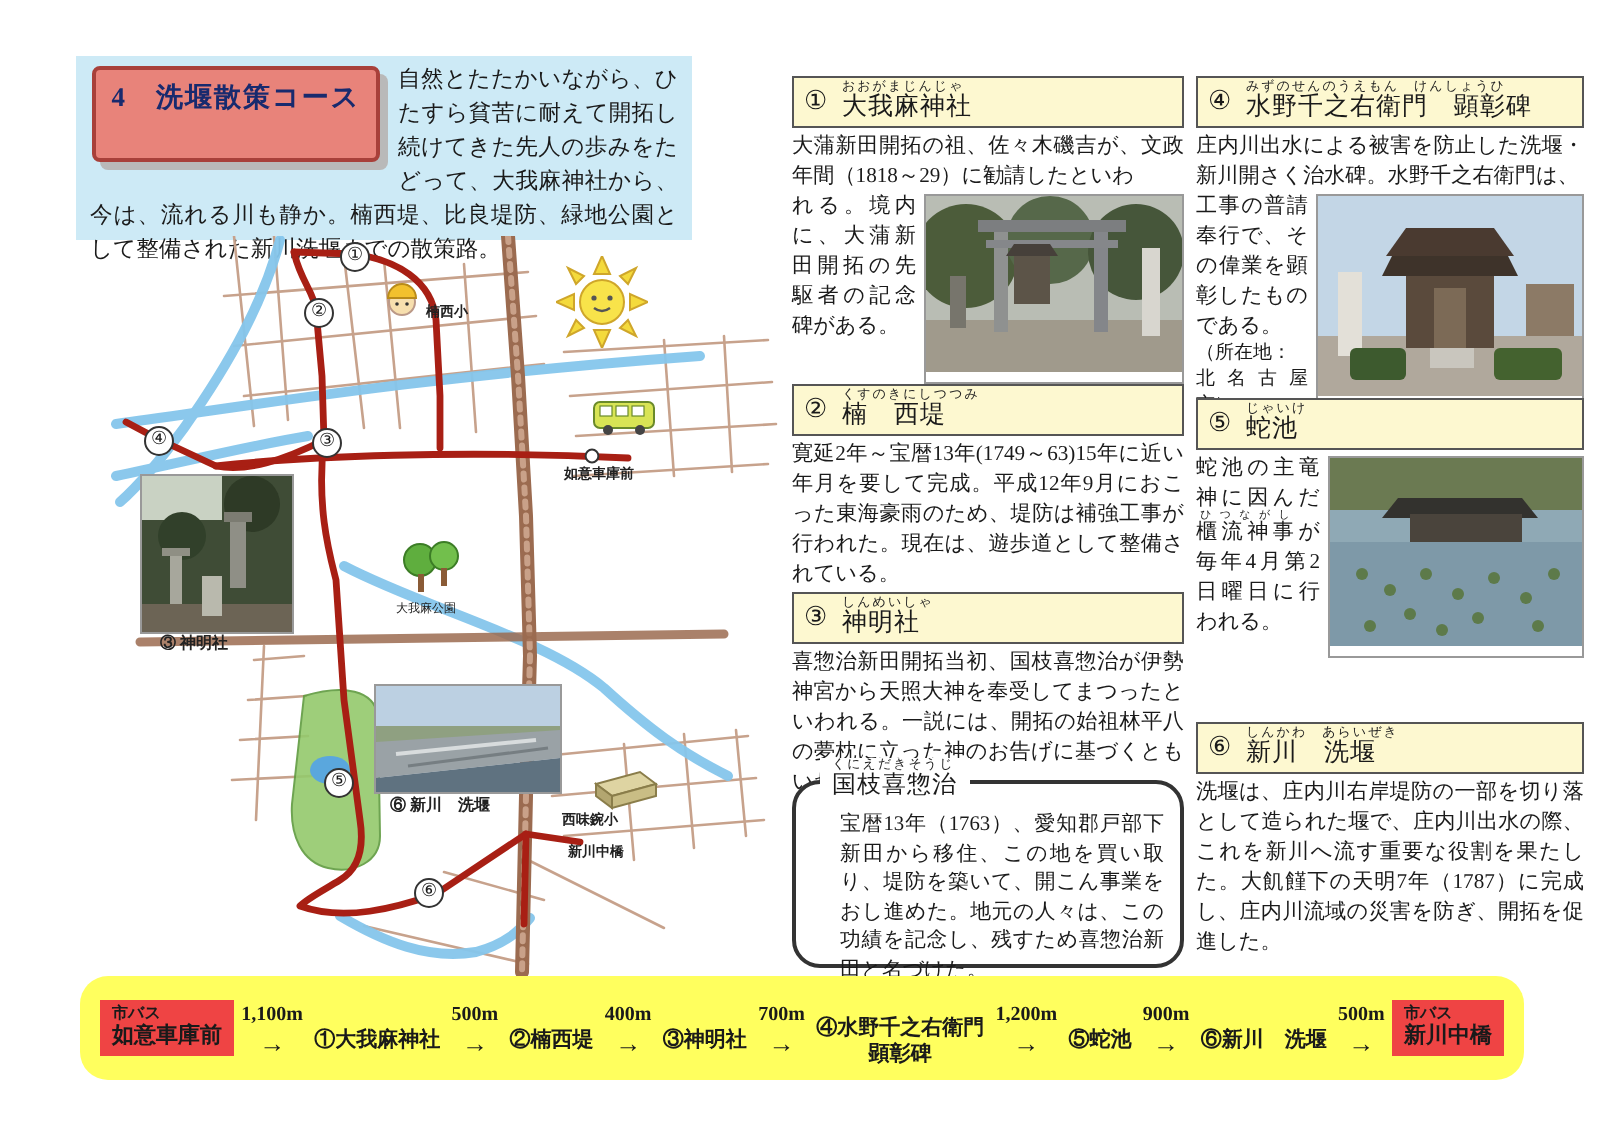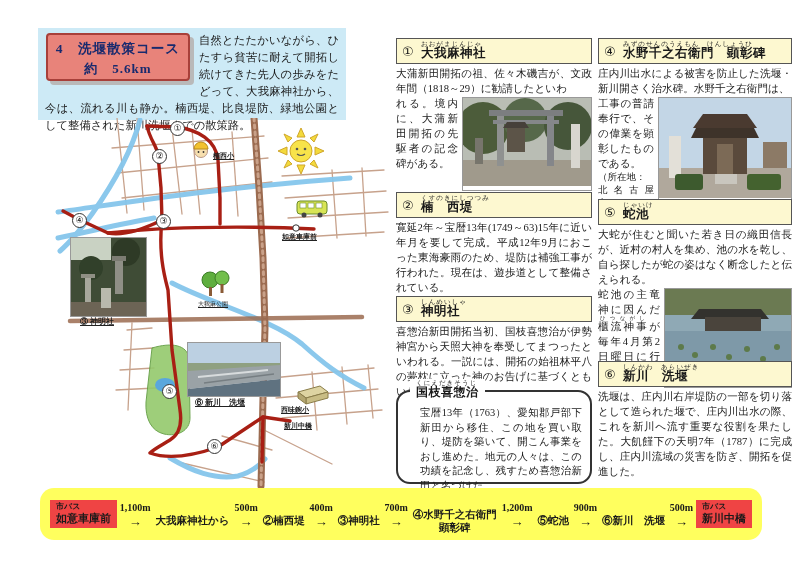--- a/index.html
+++ b/index.html
@@ -15,35 +15,35 @@
   .course-box .l1{font-size:13.5px;margin-top:4px;letter-spacing:1px;}
   .course-box .l2{font-size:13px;letter-spacing:1px;}
   .intro p{margin:0;text-align:justify;}
 
   
   .map{position:absolute;left:32px;top:118px;width:360px;height:370px;}
   .map svg.base{position:absolute;left:0;top:0;}
   .m-marker{position:absolute;width:13px;height:13px;border:1px solid #333;border-radius:50%;
             background:#fff;font-family:"DejaVu Sans",sans-serif;font-size:9px;line-height:13px;
             text-align:center;z-index:5;}
-  .m-label{position:absolute;font-size:7px;color:#222;white-space:nowrap;z-index:5;font-weight:bold;text-decoration:underline;}
+  .m-label{position:absolute;font-size:7px;color:#222;white-space:nowrap;z-index:5;font-weight:bold;}
   .m-label.tiny{font-size:6px;font-weight:normal;}
   .m-label.cap{font-size:8px;}
   .m-photo{position:absolute;border:1px solid #999;z-index:4;overflow:hidden;}
   .m-icon{position:absolute;z-index:5;}
 
   
   .card{position:absolute;width:196px;}
   .card.c2{width:194px;}
   .card-head{position:relative;background:#fdf8d0;border:1px solid #555;
              padding:1px 4px 2px 24px;min-height:17px;}
   .card-head .num{position:absolute;left:5px;top:50%;transform:translateY(-50%);
                   font-family:"DejaVu Sans",sans-serif;font-size:13px;}
   .furi{display:block;font-size:6.5px;line-height:1.1;letter-spacing:1px;color:#222;font-weight:normal;}
-  .tname{display:block;font-size:12.5px;font-weight:bold;line-height:1.1;letter-spacing:0.5px;}
+  .tname{display:block;font-size:12.5px;font-weight:normal;line-height:1.1;letter-spacing:0.5px;}
   .card-body{font-size:10.6px;line-height:1.42;margin-top:2px;text-align:justify;}
   .card-body p{margin:0;}
   .ph{float:right;margin:1px 0 1px 4px;border:1px solid #999;}
   .note{font-size:9.5px;line-height:1.35;}
   .wrapzone{overflow:visible;}
   ruby rt{font-size:5.5px;}
 
   
   .kbox{position:absolute;left:396px;top:390px;width:196px;height:94px;border:2px solid #333;
         border-radius:14px;padding:12px 8px 4px 8px;box-sizing:border-box;background:#fff;}
@@ -65,21 +65,20 @@
   .stopn{font-size:10.5px;font-weight:bold;line-height:1.15;text-align:center;white-space:nowrap;}
 </style>
 </head>
 <body>
 
 <div class="page">
 
   <div class="intro">
     <div class="course-box">
       <div class="l1">4　洗堰散策コース</div>
-      <div class="l2">約　5.6km</div>
     </div>
     <p>自然とたたかいながら、ひたすら貧苦に耐えて開拓し続けてきた先人の歩みをたどって、大我麻神社から、今は、流れる川も静か。楠西堤、比良堤防、緑地公園として整備された新川洗堰までの散策路。</p>
   </div>
 
   <div class="map">
     <svg class="base" width="360" height="370" viewBox="0 0 360 370">
 
       <g stroke="#c7a28c" stroke-width="1.3" fill="none" stroke-linecap="round">
         <path d="M85,0 L95,95"></path>
           <path d="M105,0 L112,92"></path>
@@ -317,21 +316,20 @@
     </div>
   </div>
 
   <div class="card c2" style="left:598px;top:199px;">
     <div class="card-head">
       <span class="num">⑤</span>
       <span class="furi">じゃいけ</span>
       <span class="tname">蛇池</span>
     </div>
     <div class="card-body">
-      <p>大蛇が住むと聞いた若き日の織田信長が、近村の村人を集め、池の水を乾し、自ら探したが蛇の姿はなく断念したと伝えられる。</p>
       <div class="wrapzone">
         <div class="ph">
           <svg width="126" height="94" viewBox="0 0 126 94">
             <rect width="126" height="94" fill="#8fa9b5"></rect>
             <rect x="0" y="0" width="126" height="26" fill="#6b7a52"></rect>
             <polygon points="34,20 96,20 104,30 26,30" fill="#33322e"></polygon>
             <rect x="40" y="28" width="56" height="14" fill="#4a443c"></rect>
             <rect x="0" y="42" width="126" height="52" fill="#7e99a8"></rect>
             <g fill="#5d7a4a">
               <circle cx="16" cy="58" r="3"></circle>
@@ -370,21 +368,21 @@
       <div class="line">市バス</div>
       <div class="stop">如意車庫前</div>
     </div>
 
     <div class="cell">
       <div class="dist">1,100m</div>
       <div class="arr">→</div>
     </div>
     <div class="cell stopcell">
       <div class="dist">&nbsp;</div>
-      <div class="stopn">大我麻神社から</div>
+      <div class="stopn">①大我麻神社</div>
     </div>
 
     <div class="cell">
       <div class="dist">500m</div>
       <div class="arr">→</div>
     </div>
     <div class="cell stopcell">
       <div class="dist">&nbsp;</div>
       <div class="stopn">②楠西堤</div>
     </div>

